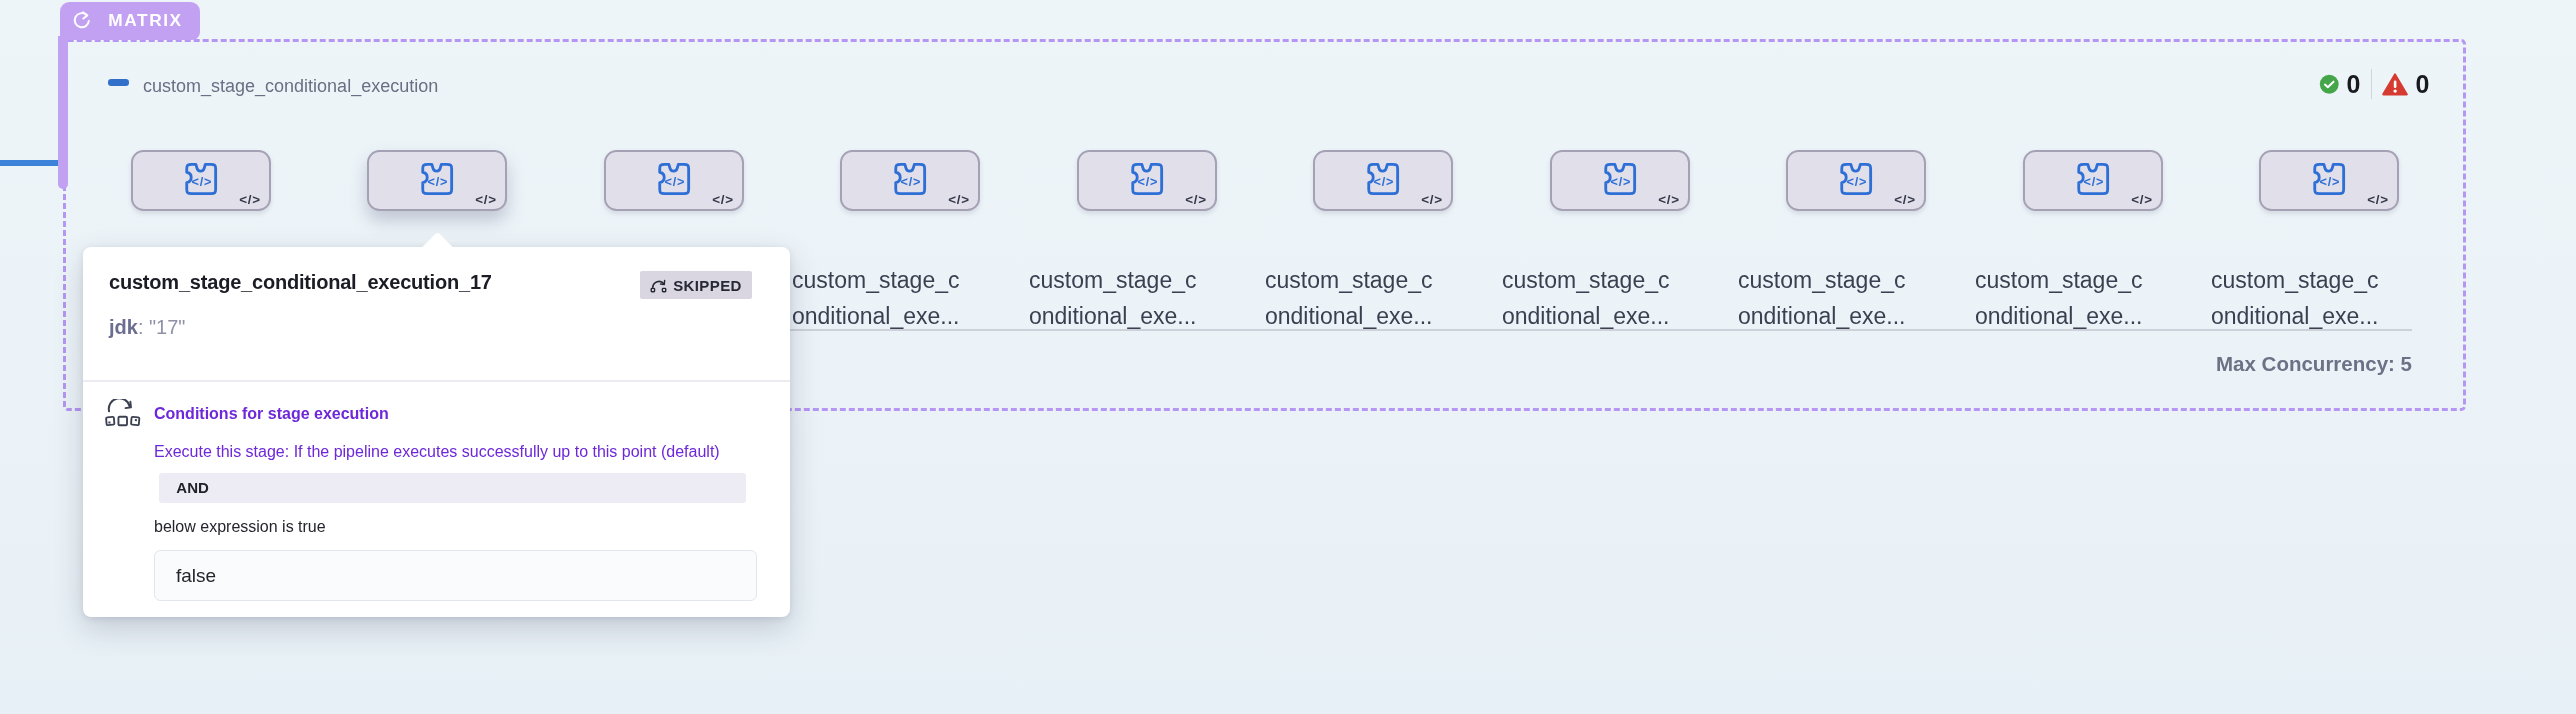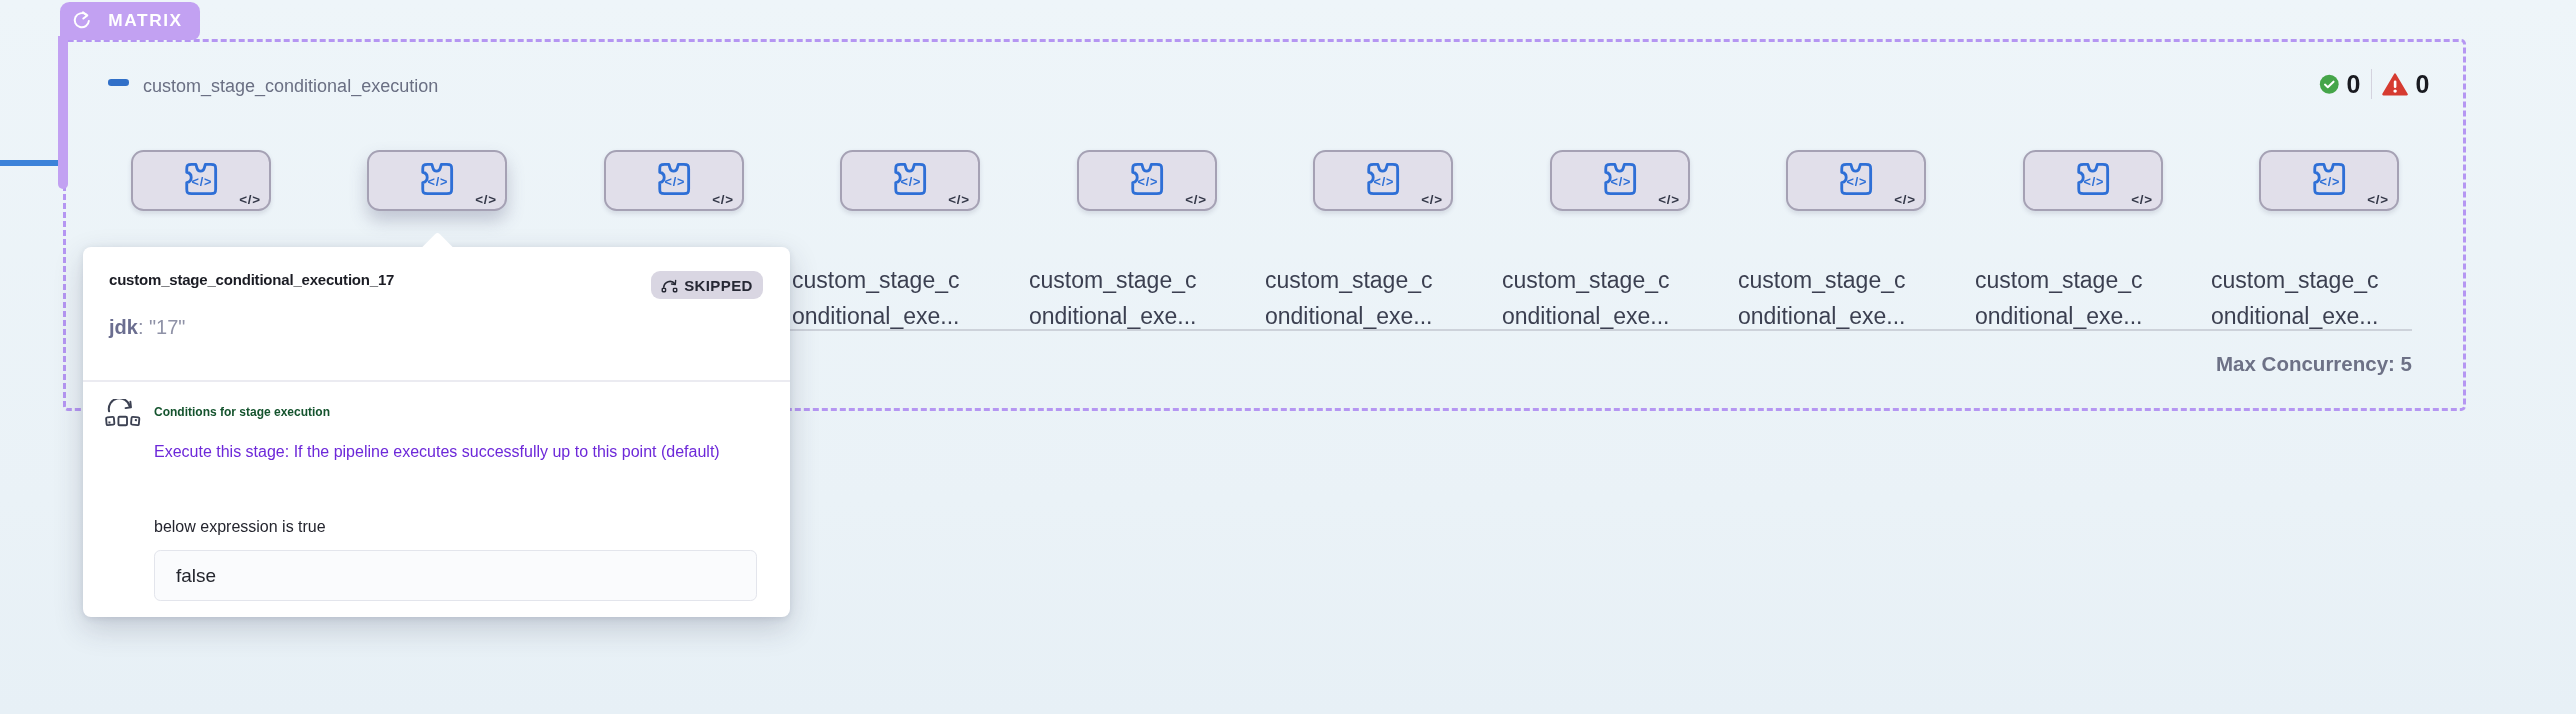--- a/index.html
+++ b/index.html
@@ -46,30 +46,30 @@
 
   
   .footer-divider{position:absolute;left:85px;top:329px;width:2327px;height:1.6px;background:#cdd2da;}
   .max-concurrency{position:absolute;right:164px;top:352px;font-size:20.5px;font-weight:700;color:#6d7186;}
 
   
   .popover{position:absolute;left:83px;top:247px;width:707px;height:370px;background:#fff;
     border-radius:8px;box-shadow:0 11px 30px rgba(44,46,76,.20),0 1.6px 6.3px rgba(44,46,76,.10);z-index:10;}
   .po-arrow{position:absolute;left:342px;top:-10.2px;width:25px;height:25px;background:#fff;
     transform:rotate(45deg);border-radius:3.2px;}
-  .po-title{position:absolute;left:26px;top:24.4px;font-size:15px;font-weight:700;color:#1b1c24;letter-spacing:-0.2px;}
-  .po-badge{position:absolute;right:27px;top:24.4px;height:28px;background:#d9d6e2;border-radius:9px;
+  .po-title{position:absolute;left:26px;top:24.4px;font-size:20px;font-weight:700;color:#1b1c24;letter-spacing:-0.2px;}
+  .po-badge{position:absolute;right:38px;top:24.4px;height:28px;background:#d9d6e2;border-radius:2px;
     display:flex;align-items:center;gap:6px;padding:0 10.2px;}
   .po-badge .txt{font-size:15px;font-weight:700;color:#262834;letter-spacing:0.4px;}
   .po-param{position:absolute;left:26px;top:69px;font-size:20px;}
   .po-param .k{font-weight:700;color:#6b6e90;}
   .po-param .v{color:#8f92a7;}
   .po-divider{position:absolute;left:0;top:133px;width:100%;height:1.6px;background:#ebebf1;}
   .cond-icon{position:absolute;left:20.5px;top:152px;}
-  .cond-heading{position:absolute;left:71px;top:158px;font-size:12px;font-weight:700;color:#14532d;}
+  .cond-heading{position:absolute;left:71px;top:158px;font-size:16px;font-weight:700;color:#6d28d9;}
   .cond-desc{position:absolute;left:71px;top:196px;font-size:16px;color:#6d28d9;white-space:nowrap;}
   .and-bar{position:absolute;left:76px;top:226px;width:587px;height:30px;background:#edecf4;border-radius:3.2px;
     box-sizing:border-box;line-height:30px;padding-left:17.3px;font-size:15px;font-weight:700;color:#202129;}
   .expr-note{position:absolute;left:71px;top:271px;font-size:16px;color:#24252e;}
   .expr-input{position:absolute;left:71px;top:303px;width:603px;height:51px;box-sizing:border-box;
     background:#fafbfd;border:1.6px solid #e3e5ec;border-radius:6.3px;display:flex;align-items:center;
     padding-left:21px;font-size:19px;color:#23252d;text-align:right;}
 </style>
 </head>
 <body>
@@ -275,16 +275,17 @@
     <g fill="none" stroke="#3c4152" stroke-width="2.4">
       <rect x="3" y="23" width="10" height="10" rx="1.5" transform="rotate(-5 8 28)"></rect>
       <rect x="18.5" y="22.5" width="11" height="11" rx="1.5"></rect>
       <rect x="35" y="23" width="10" height="10" rx="1.5" transform="rotate(5 40 28)"></rect>
     </g>
     <rect x="5.5" y="28.5" width="2.6" height="2.6" fill="#3c4152" transform="rotate(-5 8 28)"></rect>
     <rect x="39.5" y="25.5" width="2.6" height="2.6" fill="#3c4152" transform="rotate(5 40 28)"></rect>
   </svg>
   <div class="cond-heading">Conditions for stage execution</div>
   <div class="cond-desc">Execute this stage: If the pipeline executes successfully up to this point (default)</div>
+  <div class="and-bar">AND</div>
   <div class="expr-note">below expression is true</div>
   <div class="expr-input">false</div>
 </div>
 
 
 </body></html>

